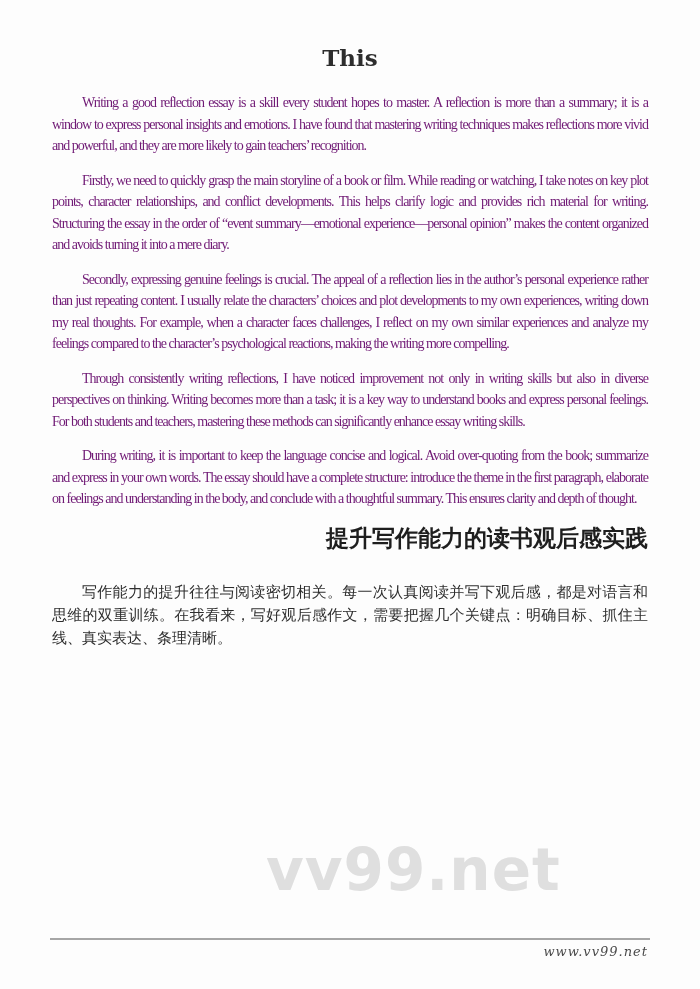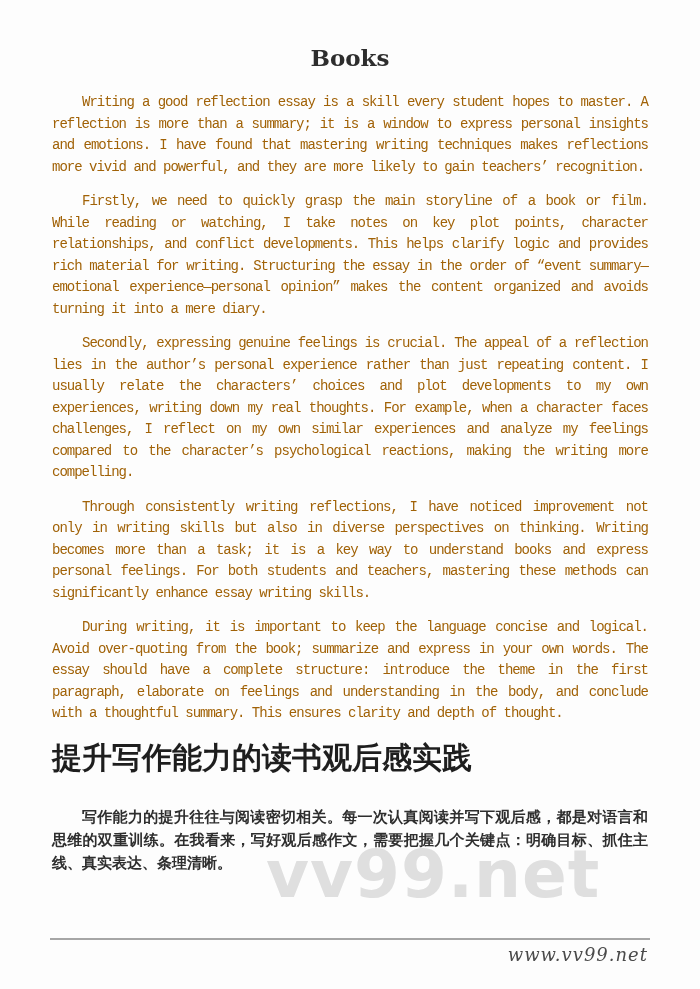--- a/index.html
+++ b/index.html
@@ -27,58 +27,57 @@
   .en-title {
     font-family: "DejaVu Serif", serif;
     font-size: 23px;
     font-weight: 600;
     text-align: center;
     color: #2d2d2d;
     margin-bottom: 21px;
   }
 
   .en-para {
-    font-family: Liberation Mono, monospace;
+    font-family: Liberation Serif, serif;
     font-size: 14px;
     letter-spacing: -1px;
     line-height: 21.5px;
     text-align: justify;
     text-indent: 30px;
-    color: #a16207;
+    color: #701a75;
     margin-bottom: 13px;
   }
 
   .zh-title {
     font-family: "DejaVu Sans", sans-serif;
-    font-size: 30px;
+    font-size: 23px;
     font-weight: bold;
-    text-align: left;
+    text-align: right;
     color: #1e1e1e;
     margin-bottom: 27px;
   }
 
   .zh-para {
     font-family: "DejaVu Sans", sans-serif;
     font-size: 15px;
     line-height: 23px;
     text-align: justify;
     text-indent: 2em;
     color: #2e2e2e;
     margin-bottom: 15px;
-    font-weight: bold;
   }
 
   .watermark {
     position: absolute;
     left: 266px;
     top: 836px;
     z-index: 0;
     font-family: "DejaVu Sans", sans-serif;
     font-weight: bold;
-    font-size: 66px;
+    font-size: 58px;
     letter-spacing: 1px;
     color: #dfdfdf;
     user-select: none;
     white-space: nowrap;
   }
 
   .footer-line {
     position: absolute;
     left: 50px;
     right: 50px;
@@ -88,35 +87,35 @@
     z-index: 2;
   }
 
   .footer-url {
     position: absolute;
     right: 52px;
     top: 944px;
     z-index: 2;
     font-family: "DejaVu Serif", serif;
     font-style: italic;
-    font-size: 18px;
+    font-size: 13px;
     letter-spacing: 1px;
     color: #4a4a4a;
   }
 </style>
 </head>
 <body>
 
 <div class="page">
 
   <div class="watermark">vv99.net</div>
 
   <div class="content">
 
-    <h1 class="en-title">Books</h1>
+    <h1 class="en-title">This</h1>
 
     <p class="en-para">Writing a good reflection essay is a skill every student hopes to master. A reflection is more than a summary; it is a window to express personal insights and emotions. I have found that mastering writing techniques makes reflections more vivid and powerful, and they are more likely to gain teachers’ recognition.</p>
     <p class="en-para">Firstly, we need to quickly grasp the main storyline of a book or film. While reading or watching, I take notes on key plot points, character relationships, and conflict developments. This helps clarify logic and provides rich material for writing. Structuring the essay in the order of “event summary—emotional experience—personal opinion” makes the content organized and avoids turning it into a mere diary.</p>
     <p class="en-para">Secondly, expressing genuine feelings is crucial. The appeal of a reflection lies in the author’s personal experience rather than just repeating content. I usually relate the characters’ choices and plot developments to my own experiences, writing down my real thoughts. For example, when a character faces challenges, I reflect on my own similar experiences and analyze my feelings compared to the character’s psychological reactions, making the writing more compelling.</p>
     <p class="en-para">Through consistently writing reflections, I have noticed improvement not only in writing skills but also in diverse perspectives on thinking. Writing becomes more than a task; it is a key way to understand books and express personal feelings. For both students and teachers, mastering these methods can significantly enhance essay writing skills.</p>
     <p class="en-para">During writing, it is important to keep the language concise and logical. Avoid over-quoting from the book; summarize and express in your own words. The essay should have a complete structure: introduce the theme in the first paragraph, elaborate on feelings and understanding in the body, and conclude with a thoughtful summary. This ensures clarity and depth of thought.</p>
 
     <h2 class="zh-title">提升写作能力的读书观后感实践</h2>
 
     <p class="zh-para">写作能力的提升往往与阅读密切相关。每一次认真阅读并写下观后感，都是对语言和思维的双重训练。在我看来，写好观后感作文，需要把握几个关键点：明确目标、抓住主线、真实表达、条理清晰。</p>

